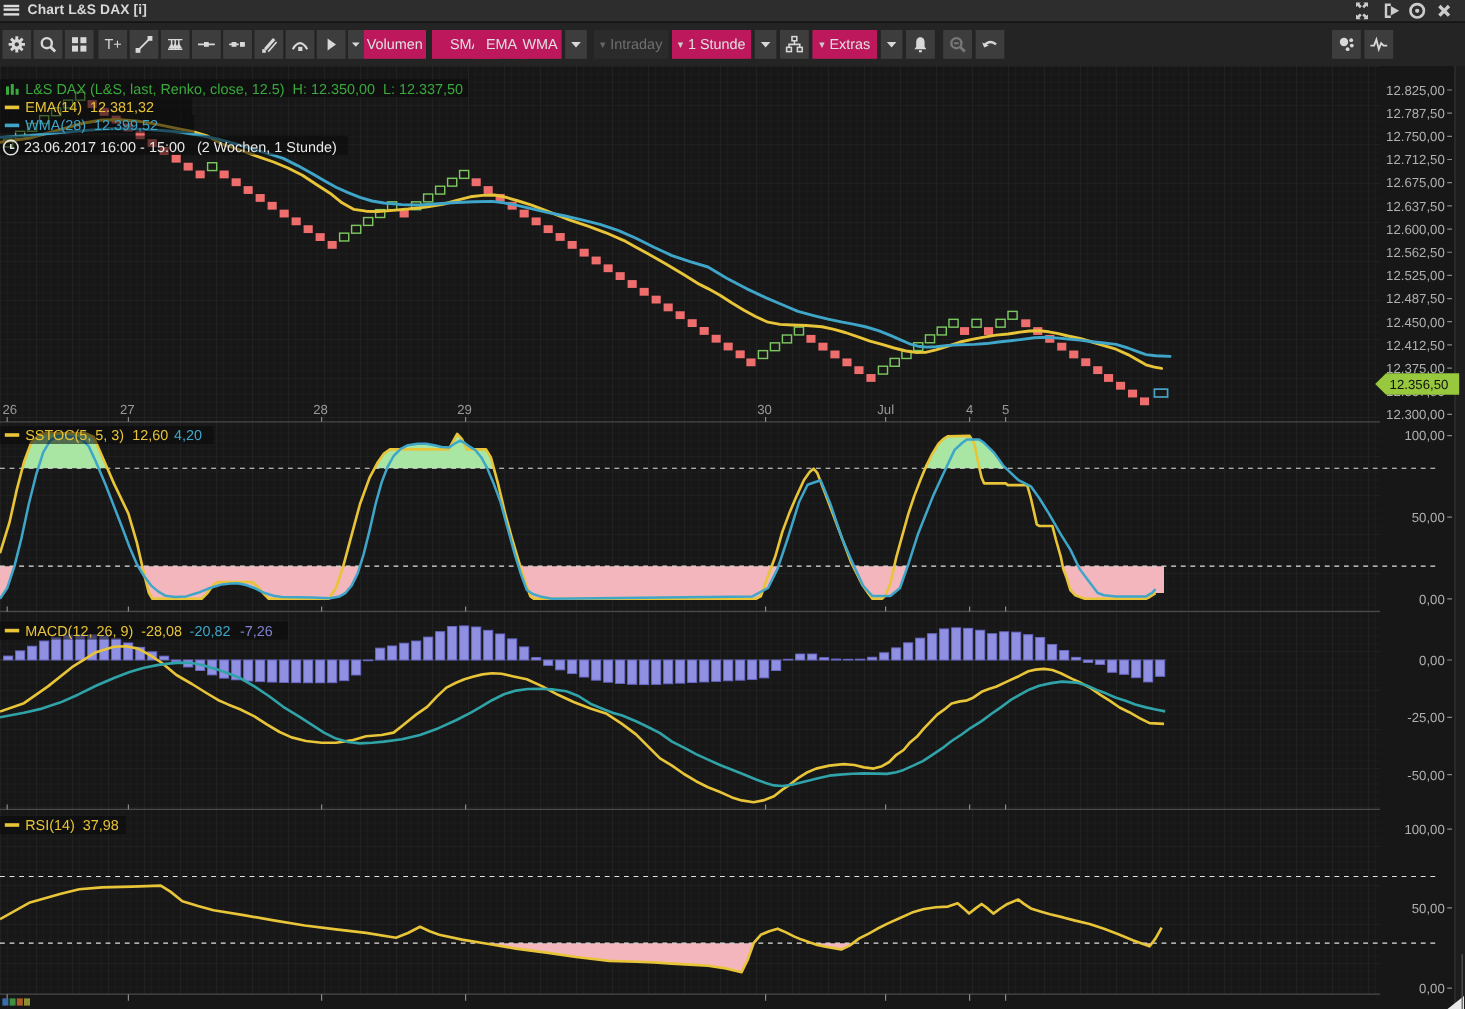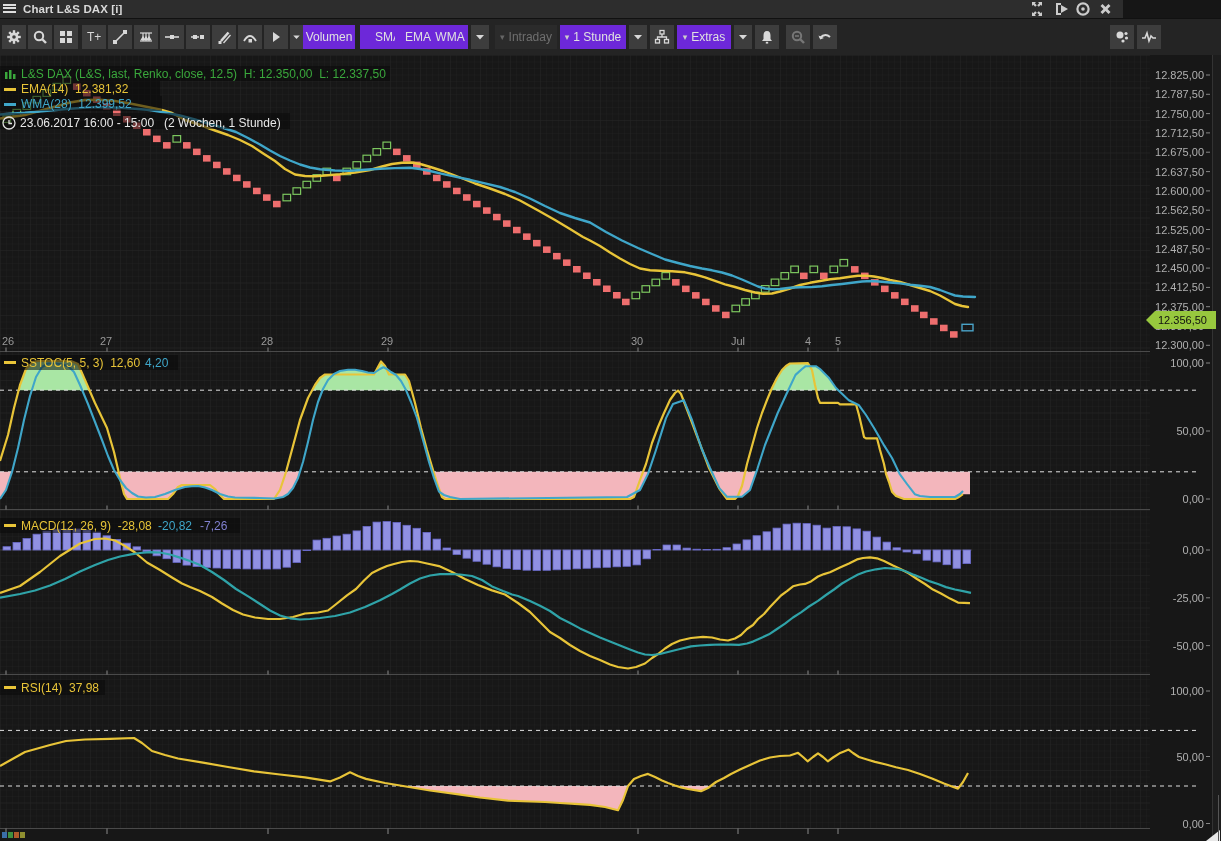--- a/index.html
+++ b/index.html
@@ -1,21 +1,21 @@
 <!DOCTYPE html>
 <html><head><meta charset="utf-8"><style>
 *{margin:0;padding:0;box-sizing:border-box}
 body{width:1221px;height:841px;background:#161616;font-family:"Liberation Sans",sans-serif;overflow:hidden;position:relative}
-.titlebar{position:absolute;left:0;top:0;width:1123px;height:18px;background:#2d2d2d}
+.titlebar{position:absolute;left:0;top:0;width:1221px;height:18px;background:#2d2d2d}
 .titlebar .tt{position:absolute;left:23px;top:3px;font-size:11.5px;color:#d8d8d8;font-weight:bold;letter-spacing:0.1px}
 .ham{position:absolute;left:3px;top:3.5px;width:13px;height:11px}
 .ham div{height:2.2px;background:#ddd;margin-bottom:1.6px}
 .toolbar{position:absolute;left:0;top:18px;width:1221px;height:37px;background:#242424;border-top:1px solid #111}
 .tb{position:absolute;top:6px;width:24px;height:24px;background:#3d3d3d;display:flex;align-items:center;justify-content:center}
-.tbt{position:absolute;top:6px;height:24px;background:#6d28d9;color:#e0e0e0;font-size:12px;display:flex;align-items:center;justify-content:center}
+.tbt{position:absolute;top:6px;height:24px;background:#be185d;color:#e0e0e0;font-size:12px;display:flex;align-items:center;justify-content:center}
 .tbt.dis{background:#2b2b2b;color:#6f6f6f}
 .ch{color:#ccc;font-size:9px;margin-right:4px}
 .ch7{color:#666;font-size:9px;margin-right:4px}
 .chart{position:absolute;left:0;top:55px}
 </style></head>
 <body>
 <div class="titlebar">
     <div class="ham">
       <div></div>
       <div></div>

